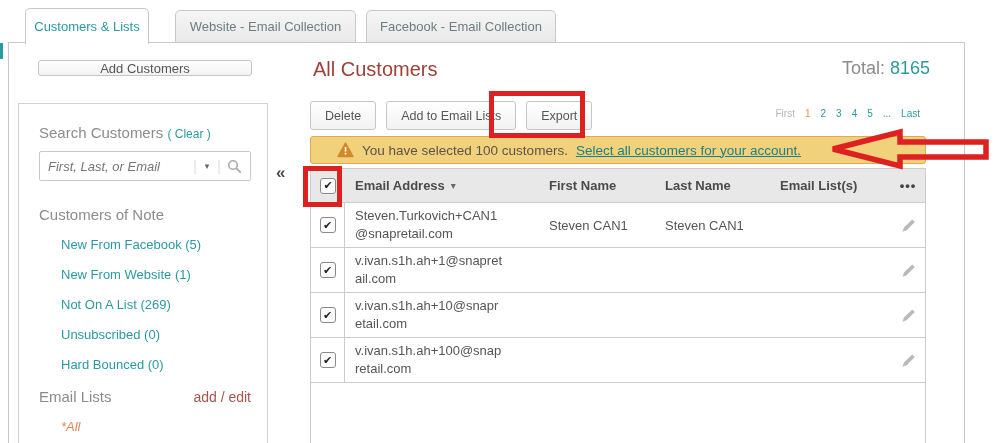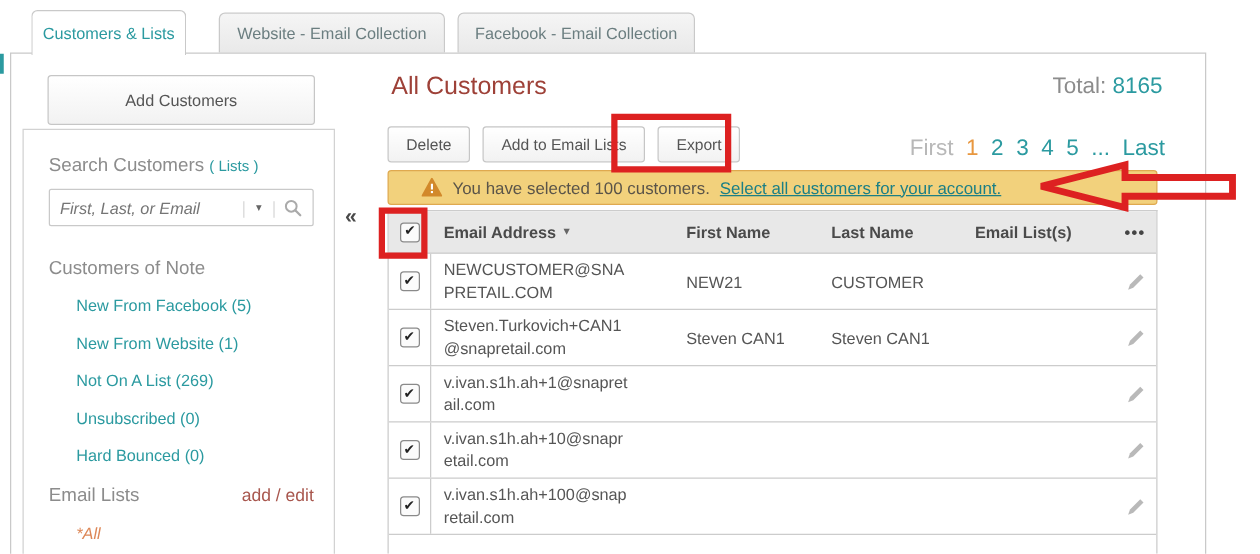--- a/index.html
+++ b/index.html
@@ -21,47 +21,47 @@
   #tab1{left:25px;width:124px;}
   #tab2{left:175px;width:181px;}
   #tab3{left:366px;width:190px;}
   
   .panel{position:absolute;left:8px;top:42px;width:957px;height:404px;
     background:#fff;border:1px solid #c9c9c9;z-index:1;}
   .edge-accent{position:absolute;left:0;top:43px;width:3px;height:16px;background:var(--teal);z-index:2;}
   
   .btn{display:flex;align-items:center;justify-content:center;background:linear-gradient(#ffffff,#f2f2f2);
     border:1px solid #c6c6c6;border-radius:3px;color:#555;font-size:13px;cursor:pointer;}
-  #add-customers{position:absolute;left:38px;top:60px;width:214px;height:40px;z-index:2;}
+  #add-customers{position:absolute;left:38px;top:60px;width:214px;height:16px;z-index:2;}
   #sidebar-box{position:absolute;left:18px;top:103px;width:250px;height:345px;
     border:1px solid #d2d2d2;background:#fff;z-index:2;}
   .side-title{font-size:15px;color:var(--muted);}
   #search-title{position:absolute;left:20px;top:20px;}
   #search-clear{font-size:12px;color:var(--teal);cursor:pointer;}
   .search-wrap{position:absolute;left:20px;top:47px;width:212px;height:30px;border:1px solid #c9c9c9;
     border-radius:2px;background:#fff;display:flex;align-items:center;}
   .search-wrap input{flex:1;border:none;outline:none;font-style:italic;font-size:13px;color:#9a9a9a;
     padding:0 8px;min-width:0;background:transparent;font-family:Liberation Sans, sans-serif;}
   .search-sep{color:#ddd;font-size:14px;}
   .search-caret{color:#666;font-size:9px;padding:0 8px;cursor:pointer;}
   .search-mag{padding:0 8px 0 6px;cursor:pointer;display:flex;align-items:center;}
   #note-title{position:absolute;left:20px;top:102px;}
   .side-links{position:absolute;left:42px;top:133px;display:flex;flex-direction:column;gap:15px;}
   .side-link{font-size:13px;color:var(--teal);cursor:pointer;white-space:nowrap;}
-  #lists-row{position:absolute;left:20px;top:284px;width:212px;display:flex;justify-content:space-between;align-items:flex-start;}
+  #lists-row{position:absolute;left:20px;top:284px;width:212px;display:flex;justify-content:space-between;align-items:center;}
   #add-edit{font-size:14px;color:#a8564d;cursor:pointer;}
   #star-all{position:absolute;left:42px;top:315px;font-size:13px;font-style:italic;color:var(--star-orange);cursor:pointer;}
   #collapse{position:absolute;left:276px;top:163px;font-size:17px;font-weight:bold;color:#4a4a4a;cursor:pointer;z-index:2;}
   
   #page-title{position:absolute;left:313px;top:58px;font-size:20px;color:var(--brick);z-index:2;}
   #total{position:absolute;right:78px;top:58px;font-size:18px;color:var(--muted);z-index:2;}
   #total b{color:var(--teal);font-weight:normal;}
   .actions{position:absolute;left:310px;top:101px;display:flex;gap:10px;z-index:2;}
   .actions .btn{height:29px;padding:0 14px;font-size:12.5px;}
-  .pagination{position:absolute;right:76px;top:108px;display:flex;gap:10px;font-size:18px;z-index:2;}
+  .pagination{position:absolute;right:88px;top:108px;display:flex;gap:10px;font-size:10px;z-index:2;}
   .pagination span{cursor:pointer;color:var(--teal);}
   .pagination .disabled{color:#b8b8b8;cursor:default;}
   .pagination .current{color:var(--page-orange);}
   #alert-bar{position:absolute;left:310px;top:136px;width:616px;height:28px;background:var(--alert-bg);
     border:1px solid var(--alert-border);border-radius:3px;display:flex;align-items:center;
     padding:0 26px;gap:8px;font-size:13.5px;color:var(--alert-text);z-index:2;}
   #alert-link{color:#1b7f85;text-decoration:underline;cursor:pointer;}
   
   .table{position:absolute;left:310px;top:168px;width:616px;height:275px;overflow:hidden;
     border:1px solid var(--border);border-bottom:none;background:#fff;z-index:2;font-size:13px;}
@@ -105,21 +105,21 @@
 <div class="panel"></div>
 <div class="edge-accent"></div>
 
 <div id="add-customers" class="btn">
   <span>Add Customers</span>
 </div>
 
 <div id="sidebar-box">
   <div id="search-title" class="side-title">
     <span>Search Customers</span>
-    <span id="search-clear">( Lists )</span>
+    <span id="search-clear">( Clear )</span>
   </div>
   <div class="search-wrap">
     <input type="text" placeholder="First, Last, or Email" style="">
     <span class="search-sep">|</span>
     <span class="search-caret">▾</span>
     <span class="search-sep">|</span>
     <span class="search-mag">
       <svg width="15" height="15" viewBox="0 0 15 15">
         <circle cx="6" cy="6" r="4.3" fill="none" stroke="#aaaaaa" stroke-width="1.6"></circle>
         <line x1="9.4" y1="9.4" x2="13.2" y2="13.2" stroke="#aaaaaa" stroke-width="1.8" stroke-linecap="round"></line>
@@ -203,76 +203,77 @@
     </div>
     <div class="c-lists">
       <span>Email List(s)</span>
     </div>
     <div class="c-menu">
       <span class="dots">•••</span>
     </div>
   </div>
   <div id="table-body">
 
+
   <div class="row">
     <div class="c-check">
       <div class="checkbox"></div>
     </div>
     <div class="c-email">
-          <span class="wrap">NEWCUSTOMER@SNAPRETAIL.COM</span>
-        </div>
-    <div class="c-first">
-          <span>NEW21</span>
-        </div>
-    <div class="c-last">
-          <span>CUSTOMER</span>
+          <span class="wrap">Steven.Turkovich+CAN1@snapretail.com</span>
+        </div>
+    <div class="c-first">
+          <span>Steven CAN1</span>
+        </div>
+    <div class="c-last">
+          <span>Steven CAN1</span>
         </div>
     <div class="c-lists">
           <span></span>
         </div>
     <div class="c-menu">
       <span class="pencil">
         <svg width="17" height="17" viewBox="0 0 17 17">
           <path d="M2.5 14.8 L4 10.6 L12.2 2.4 L14.8 5 L6.6 13.2 Z" fill="#b9b9b9"></path>
         </svg>
       </span>
     </div>
   </div>
 
   <div class="row">
     <div class="c-check">
       <div class="checkbox"></div>
     </div>
     <div class="c-email">
-          <span class="wrap">Steven.Turkovich+CAN1@snapretail.com</span>
-        </div>
-    <div class="c-first">
-          <span>Steven CAN1</span>
-        </div>
-    <div class="c-last">
-          <span>Steven CAN1</span>
+          <span class="wrap">v.ivan.s1h.ah+1@snapretail.com</span>
+        </div>
+    <div class="c-first">
+          <span></span>
+        </div>
+    <div class="c-last">
+          <span></span>
         </div>
     <div class="c-lists">
           <span></span>
         </div>
     <div class="c-menu">
       <span class="pencil">
         <svg width="17" height="17" viewBox="0 0 17 17">
           <path d="M2.5 14.8 L4 10.6 L12.2 2.4 L14.8 5 L6.6 13.2 Z" fill="#b9b9b9"></path>
         </svg>
       </span>
     </div>
   </div>
 
   <div class="row">
     <div class="c-check">
       <div class="checkbox"></div>
     </div>
     <div class="c-email">
-          <span class="wrap">v.ivan.s1h.ah+1@snapretail.com</span>
+          <span class="wrap">v.ivan.s1h.ah+10@snapretail.com</span>
         </div>
     <div class="c-first">
           <span></span>
         </div>
     <div class="c-last">
           <span></span>
         </div>
     <div class="c-lists">
           <span></span>
         </div>
@@ -283,64 +284,39 @@
         </svg>
       </span>
     </div>
   </div>
 
   <div class="row">
     <div class="c-check">
       <div class="checkbox"></div>
     </div>
     <div class="c-email">
-          <span class="wrap">v.ivan.s1h.ah+10@snapretail.com</span>
+          <span class="wrap">v.ivan.s1h.ah+100@snapretail.com</span>
         </div>
     <div class="c-first">
           <span></span>
         </div>
     <div class="c-last">
           <span></span>
         </div>
     <div class="c-lists">
           <span></span>
         </div>
     <div class="c-menu">
       <span class="pencil">
         <svg width="17" height="17" viewBox="0 0 17 17">
           <path d="M2.5 14.8 L4 10.6 L12.2 2.4 L14.8 5 L6.6 13.2 Z" fill="#b9b9b9"></path>
         </svg>
       </span>
     </div>
   </div>
-
-  <div class="row">
-    <div class="c-check">
-      <div class="checkbox"></div>
-    </div>
-    <div class="c-email">
-          <span class="wrap">v.ivan.s1h.ah+100@snapretail.com</span>
-        </div>
-    <div class="c-first">
-          <span></span>
-        </div>
-    <div class="c-last">
-          <span></span>
-        </div>
-    <div class="c-lists">
-          <span></span>
-        </div>
-    <div class="c-menu">
-      <span class="pencil">
-        <svg width="17" height="17" viewBox="0 0 17 17">
-          <path d="M2.5 14.8 L4 10.6 L12.2 2.4 L14.8 5 L6.6 13.2 Z" fill="#b9b9b9"></path>
-        </svg>
-      </span>
-    </div>
-  </div>
 </div>
 </div>
 
 <div id="anno-export" class="anno-box"></div>
 <div id="anno-check" class="anno-box"></div>
 <svg id="anno-arrow" width="172" height="48" viewBox="0 0 172 48">
   <polygon points="9,23 76,6 76,16 162,16 162,31 76,31 76,40" fill="none" stroke="#dd2121" stroke-width="5.5" stroke-linejoin="miter"></polygon>
 </svg>
 
 </body></html>

